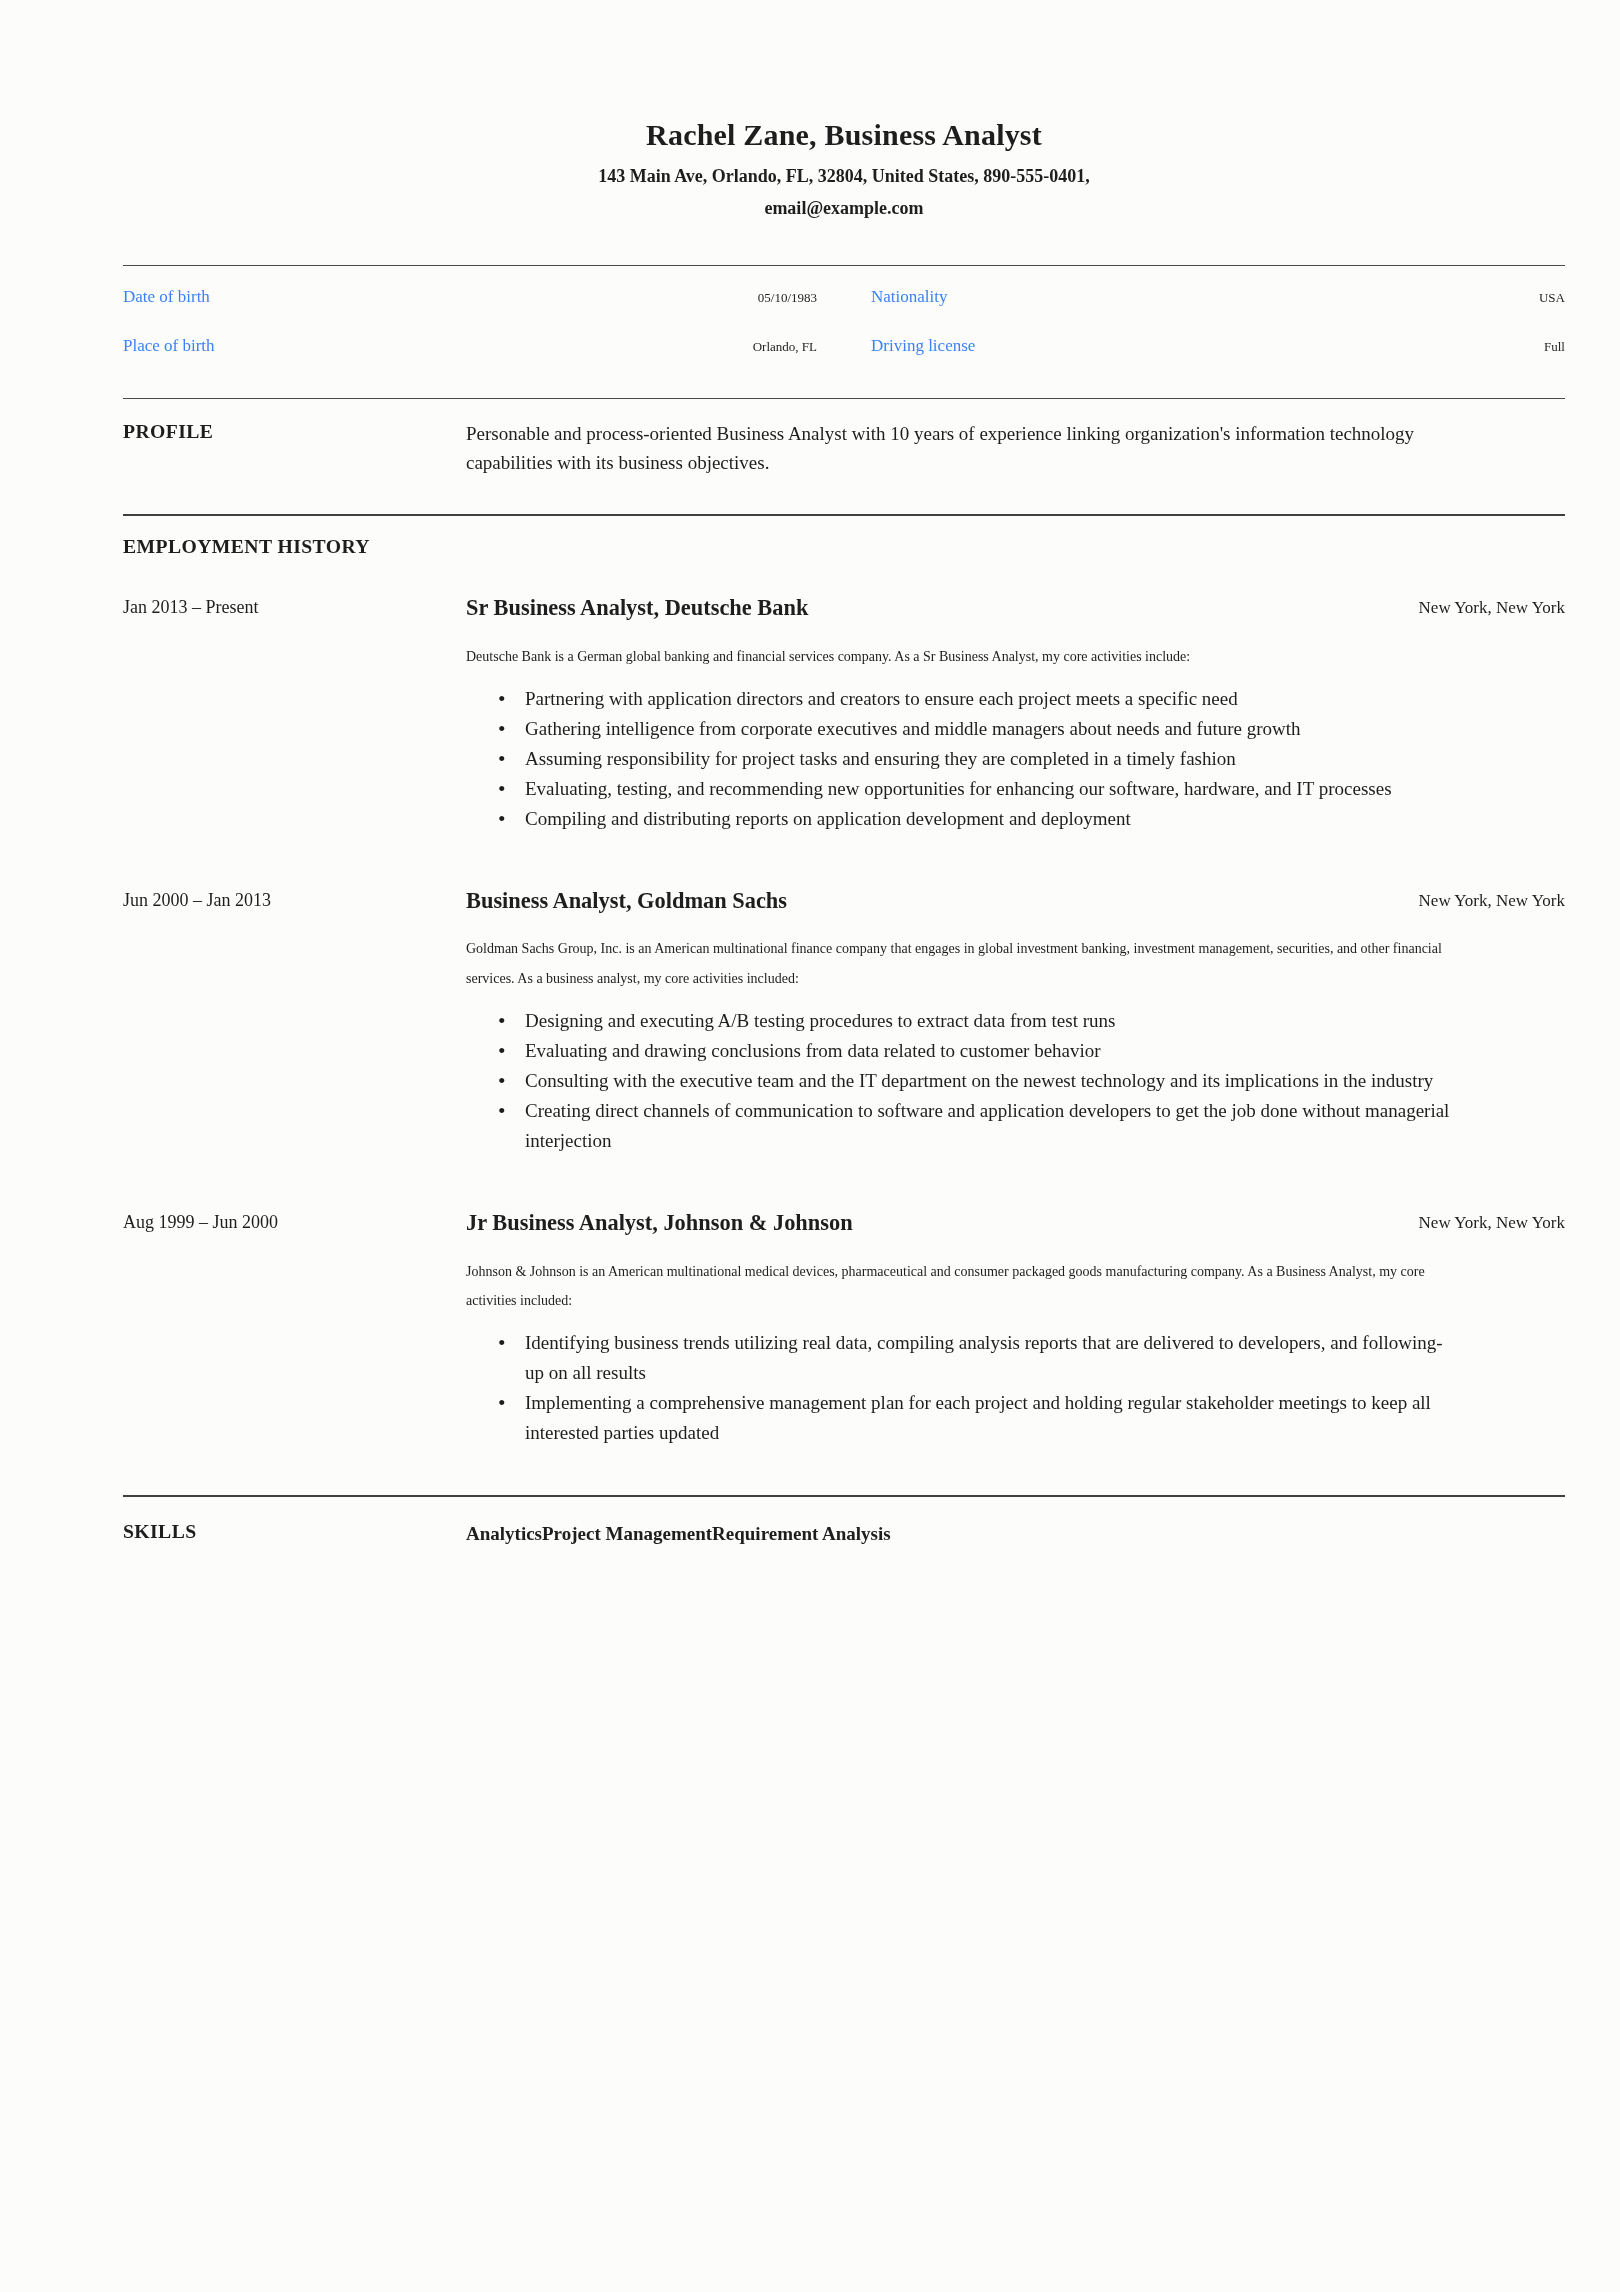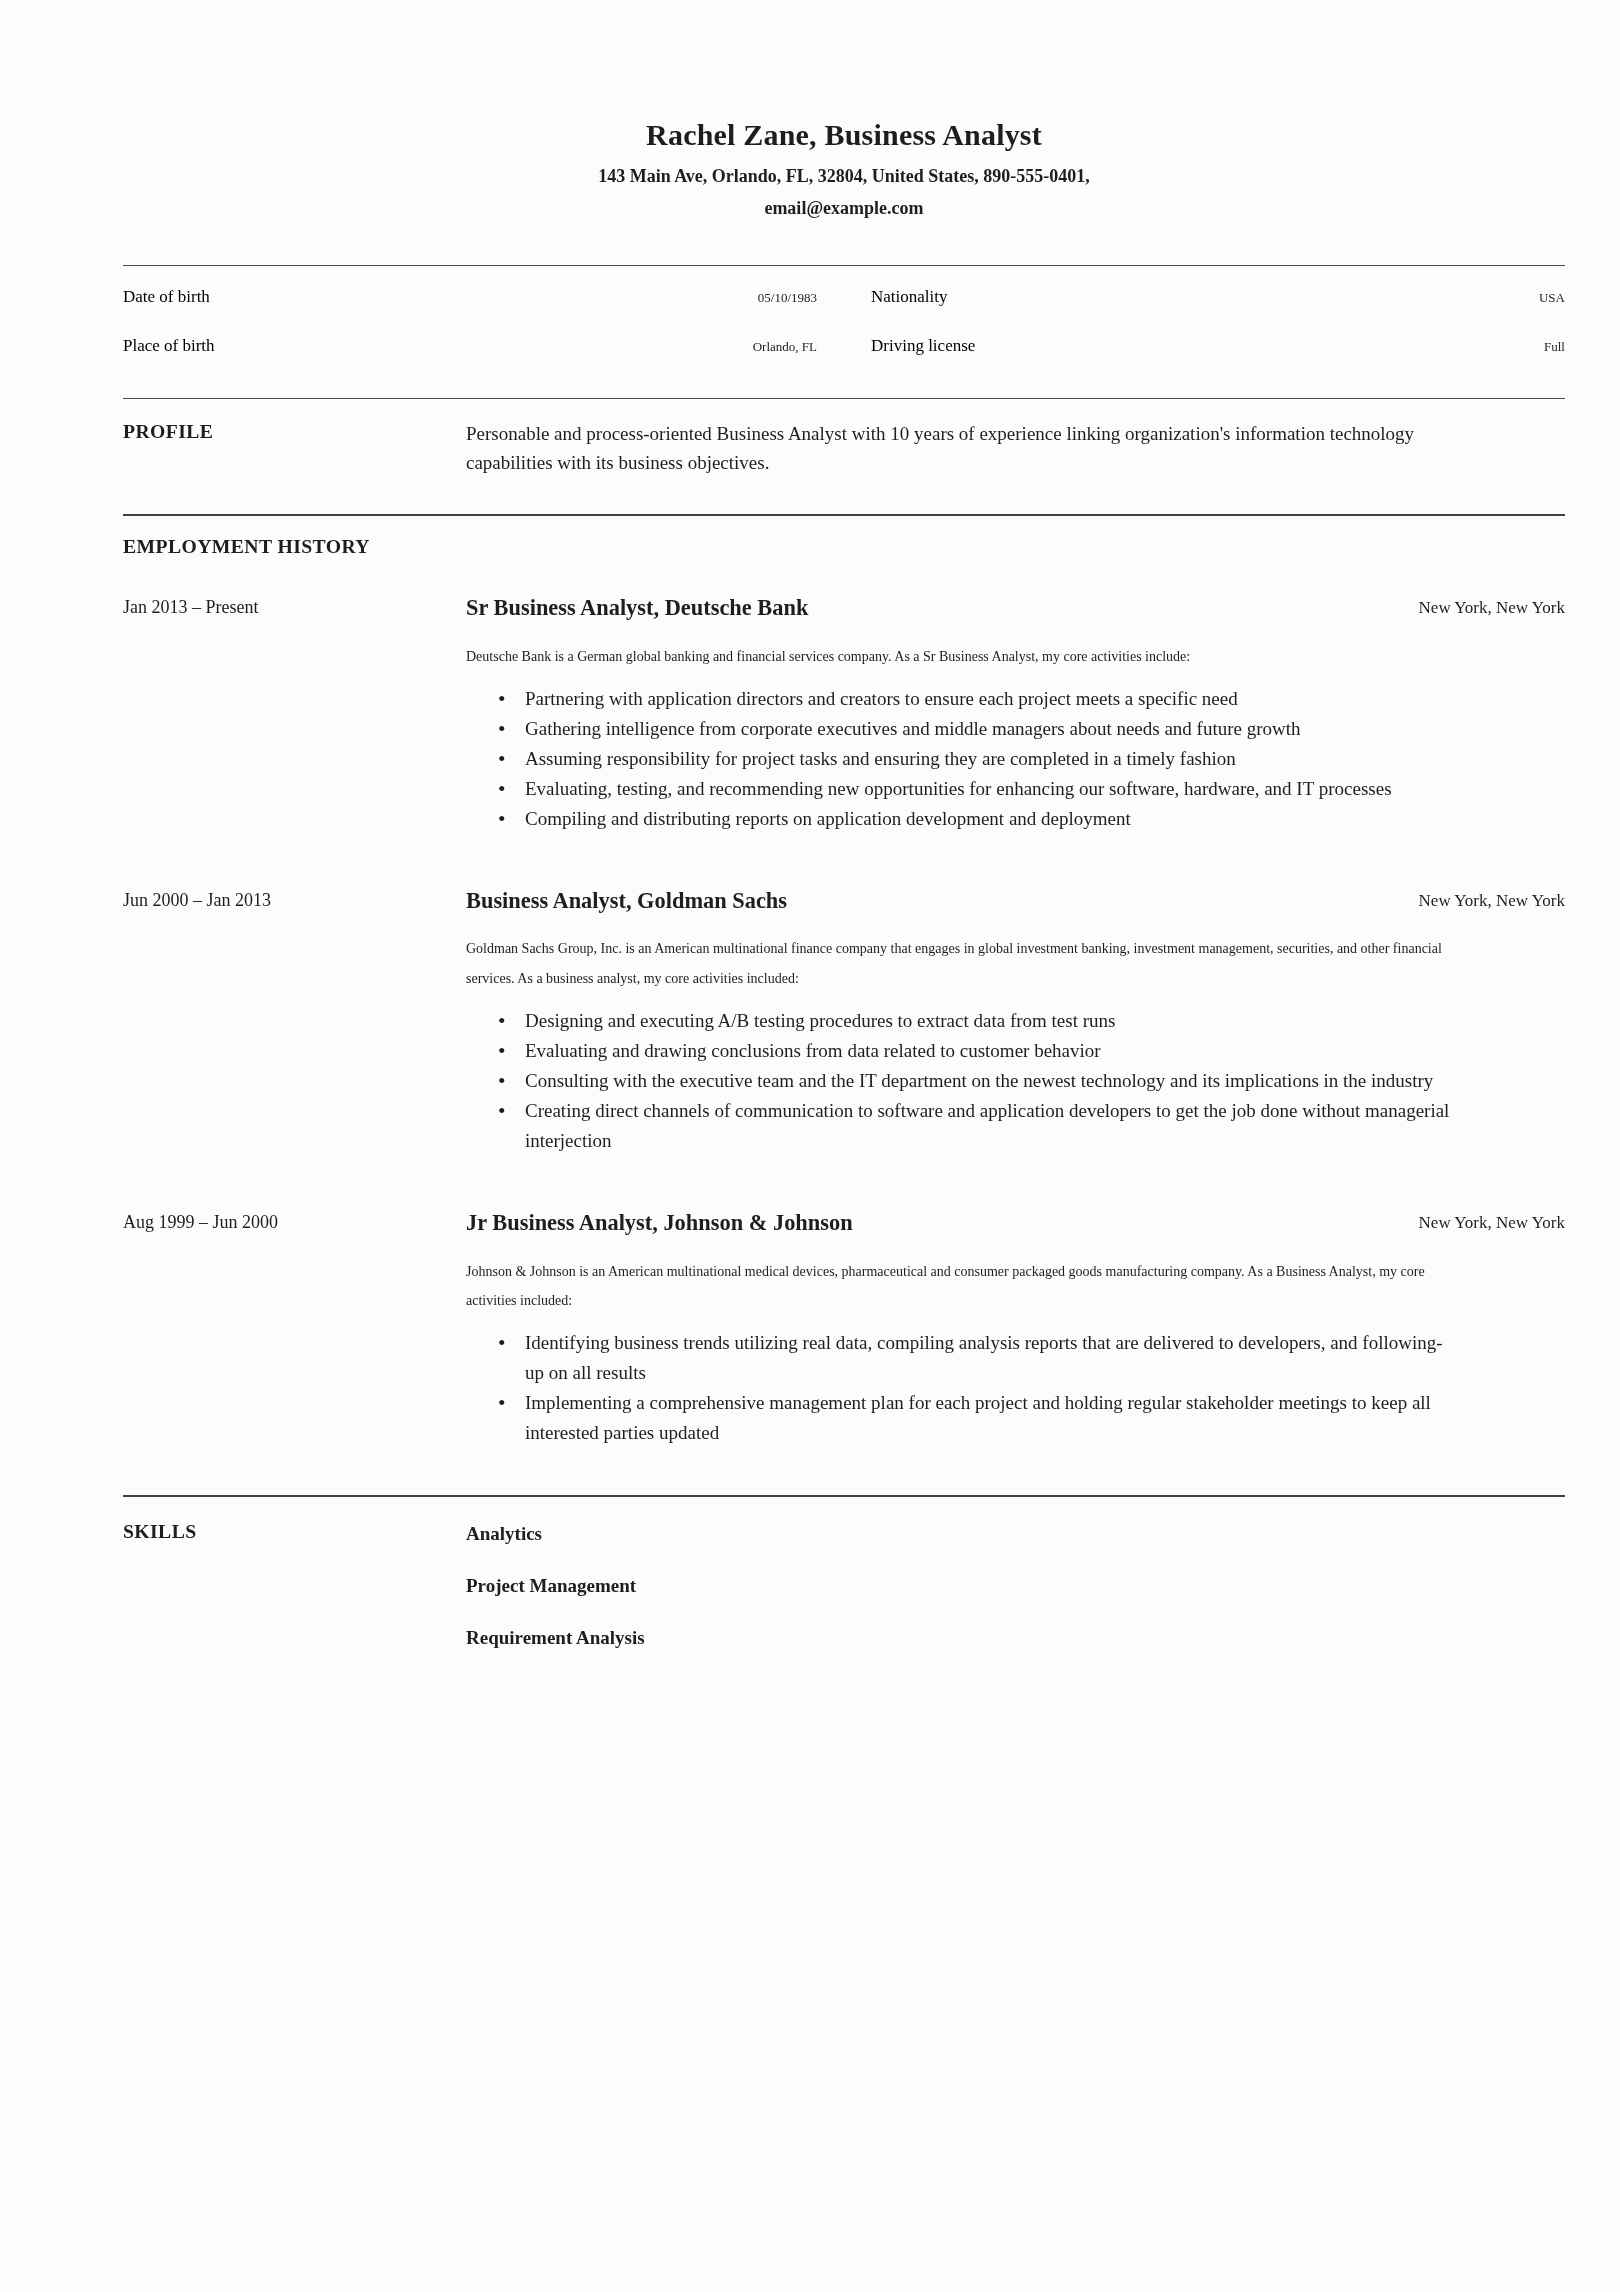--- a/index.html
+++ b/index.html
@@ -47,21 +47,21 @@
     display: grid;
     grid-template-columns: 1fr 1fr;
     column-gap: 54px;
     row-gap: 23px;
   }
   .detail-cell {
     display: flex;
     justify-content: space-between;
     align-items: baseline;
   }
-  .detail-label { font-size: 17px; line-height: 25px; color: #000000; }
+  .detail-label { font-size: 17px; line-height: 25px; color: #3b82f6; }
   .detail-value { font-size: 13px; line-height: 25px; }
   
   .section {
     display: grid;
     grid-template-columns: 343px 1fr;
   }
   .section-heading {
     font-size: 19.7px;
     font-weight: bold;
     letter-spacing: 0.4px;
@@ -109,21 +109,21 @@
     top: 0;
     font-size: 21.5px;
     line-height: 30px;
   }
   
   .skills-section { margin-top: 21.5px; padding-bottom: 54px; }
   .skills-grid {
     display: grid;
     grid-template-columns: 546px 1fr;
   }
-  .skills-col { display: flex; flex-direction: column; }
+  .skills-col { display: flex; flex-direction: row; }
   .skill-item {
     font-size: 19px;
     font-weight: bold;
     line-height: 29.6px;
     margin-bottom: 22.4px;
   }
 </style>
 </head>
 <body>
 

